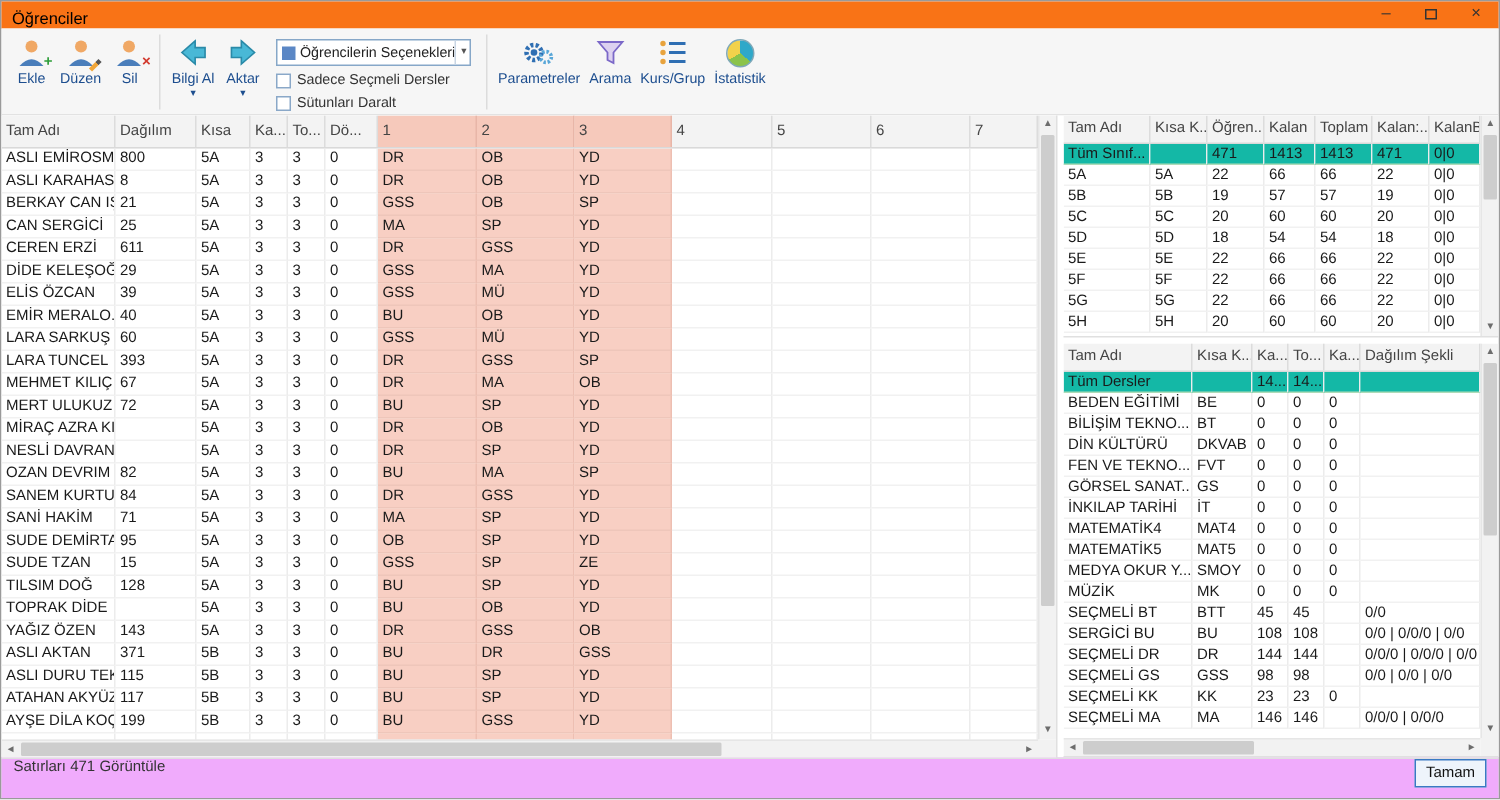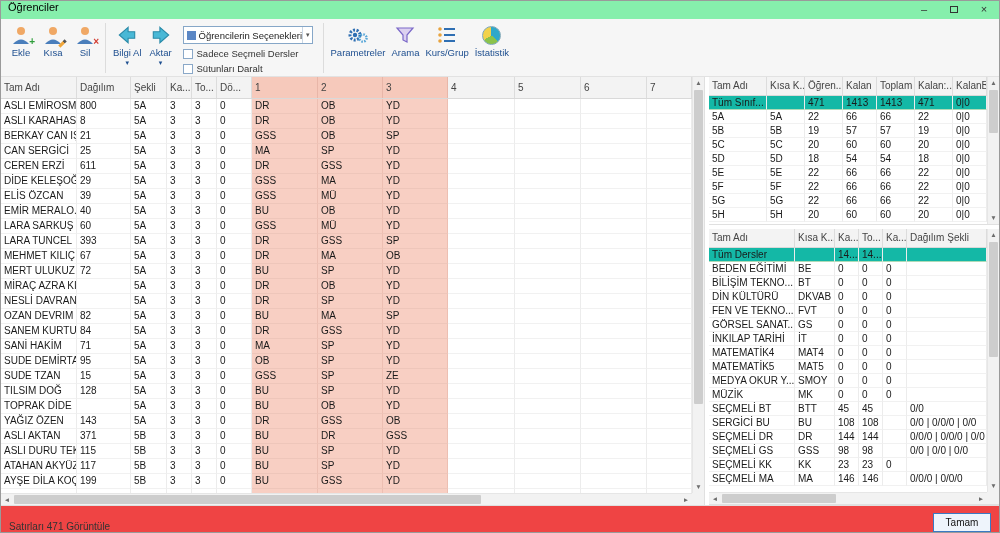--- a/index.html
+++ b/index.html
@@ -1,20 +1,20 @@
 <!DOCTYPE html>
 <html><head>
 <meta charset="utf-8">
 <style>
 *{box-sizing:border-box;margin:0;padding:0}
 html,body{width:1000px;height:533px;overflow:hidden;background:#fff;font-family:"Liberation Sans",sans-serif}
 .window{width:1000px;height:533px;display:flex;flex-direction:column;border:1px solid #9a9a9a;background:#fff}
 
 
-.titlebar{height:18px;display:flex;align-items:flex-start;background:#86efac;flex:0 0 auto}
+.titlebar{height:18px;display:flex;align-items:flex-end;background:#f97316;flex:0 0 auto}
 .titlebar .title{font-size:11px;color:#000;padding-left:7px;flex:1}
 .win-controls{display:flex;height:100%}
 .wc{width:30px;height:100%;text-align:center;line-height:17px;font-size:11px;color:#333;cursor:default}
 .maxbox{display:inline-block;width:8px;height:7px;border:1px solid #333;margin-top:5px}
 
 
 .toolbar{height:58px;background:#f6f6f6;border-bottom:1px solid #e2e2e2;display:flex;align-items:flex-start;padding:2px 4px 0 4px;flex:0 0 auto}
 .tbtn{display:flex;flex-direction:column;align-items:center;padding:2px 3px 0 3px;min-width:32px;height:54px;cursor:default}
 .ticon{height:24px;display:flex;align-items:center;justify-content:center;position:relative}
 .tlabel{font-size:9.5px;line-height:10.5px;color:#1d4e8f;text-align:center;margin-top:1px}
@@ -65,23 +65,23 @@
 .vscroll.full{bottom:0}
 .sarrow{height:12px;font-size:6.5px;color:#6d6d6d;text-align:center;line-height:12px;flex:0 0 auto;cursor:default}
 .harrow{width:12px;font-size:6.5px;color:#6d6d6d;text-align:center;line-height:12px;flex:0 0 auto;cursor:default}
 .track{flex:1;position:relative}
 .vthumb{position:absolute;left:1px;right:1px;background:#cdcdcd;border-radius:1px}
 .hthumb{position:absolute;top:1px;bottom:1px;background:#cdcdcd;border-radius:1px}
 .hscroll{position:absolute;left:0;right:12px;bottom:0;height:12px;background:#f2f2f2;display:flex;border-top:1px solid #e6e6e6}
 .corner{position:absolute;right:0;bottom:0;width:12px;height:12px;background:#f2f2f2}
 
 
-.statusbar{height:27px;background:#ef4444;border-top:1px solid #e0e0e0;display:flex;align-items:flex-end;padding:0 8px;flex:0 0 auto}
+.statusbar{height:27px;background:#f0abfc;border-top:1px solid #e0e0e0;display:flex;align-items:flex-start;padding:0 8px;flex:0 0 auto}
 .status-text{font-size:10px;color:#333}
-.ok{margin-left:auto;width:58px;height:19px;font-size:10px;font-family:"Liberation Sans",sans-serif;color:#111;background:#eef4fb;border:1px solid #3a79c3;cursor:default}
+.ok{margin-left:auto;width:48px;height:19px;font-size:10px;font-family:"Liberation Sans",sans-serif;color:#111;background:#eef4fb;border:1px solid #3a79c3;cursor:default}
 </style>
 </head>
 <body>
 
 <div class="window">
 
   <div class="titlebar">
     <span class="title">Öğrenciler</span>
     <div class="win-controls">
       <span class="wc">–</span>
@@ -105,21 +105,21 @@
     </div>
 
     <div class="tbtn">
       <span class="ticon">
         <svg width="22" height="22" viewBox="0 0 22 22">
             <circle cx="11" cy="7" r="4" fill="#f0a865"></circle>
             <path d="M3 20 q8 -9 16 0 z" fill="#4a7ebb"></path>
           </svg>
         <span class="pencil"></span>
       </span>
-      <span class="tlabel">Kısa</span>
+      <span class="tlabel">Düzen</span>
     </div>
 
     <div class="tbtn">
       <span class="ticon">
         <svg width="22" height="22" viewBox="0 0 22 22">
             <circle cx="11" cy="7" r="4" fill="#f0a865"></circle>
             <path d="M3 20 q8 -9 16 0 z" fill="#4a7ebb"></path>
           </svg>
         <span class="badge red">×</span>
       </span>
@@ -214,21 +214,21 @@
     </div>
 
   </div>
 
   <div class="main">
 
     <div class="left-pane" id="students">
       <div class="grid-header">
           <div class="hcell">Tam Adı</div>
           <div class="hcell">Dağılım</div>
-          <div class="hcell">Şekli</div>
+          <div class="hcell">Kısa</div>
           <div class="hcell">Ka...</div>
           <div class="hcell">To...</div>
           <div class="hcell">Dö...</div>
           <div class="hcell pink">1</div>
           <div class="hcell pink">2</div>
           <div class="hcell pink">3</div>
           <div class="hcell">4</div>
           <div class="hcell">5</div>
           <div class="hcell">6</div>
           <div class="hcell">7</div>

